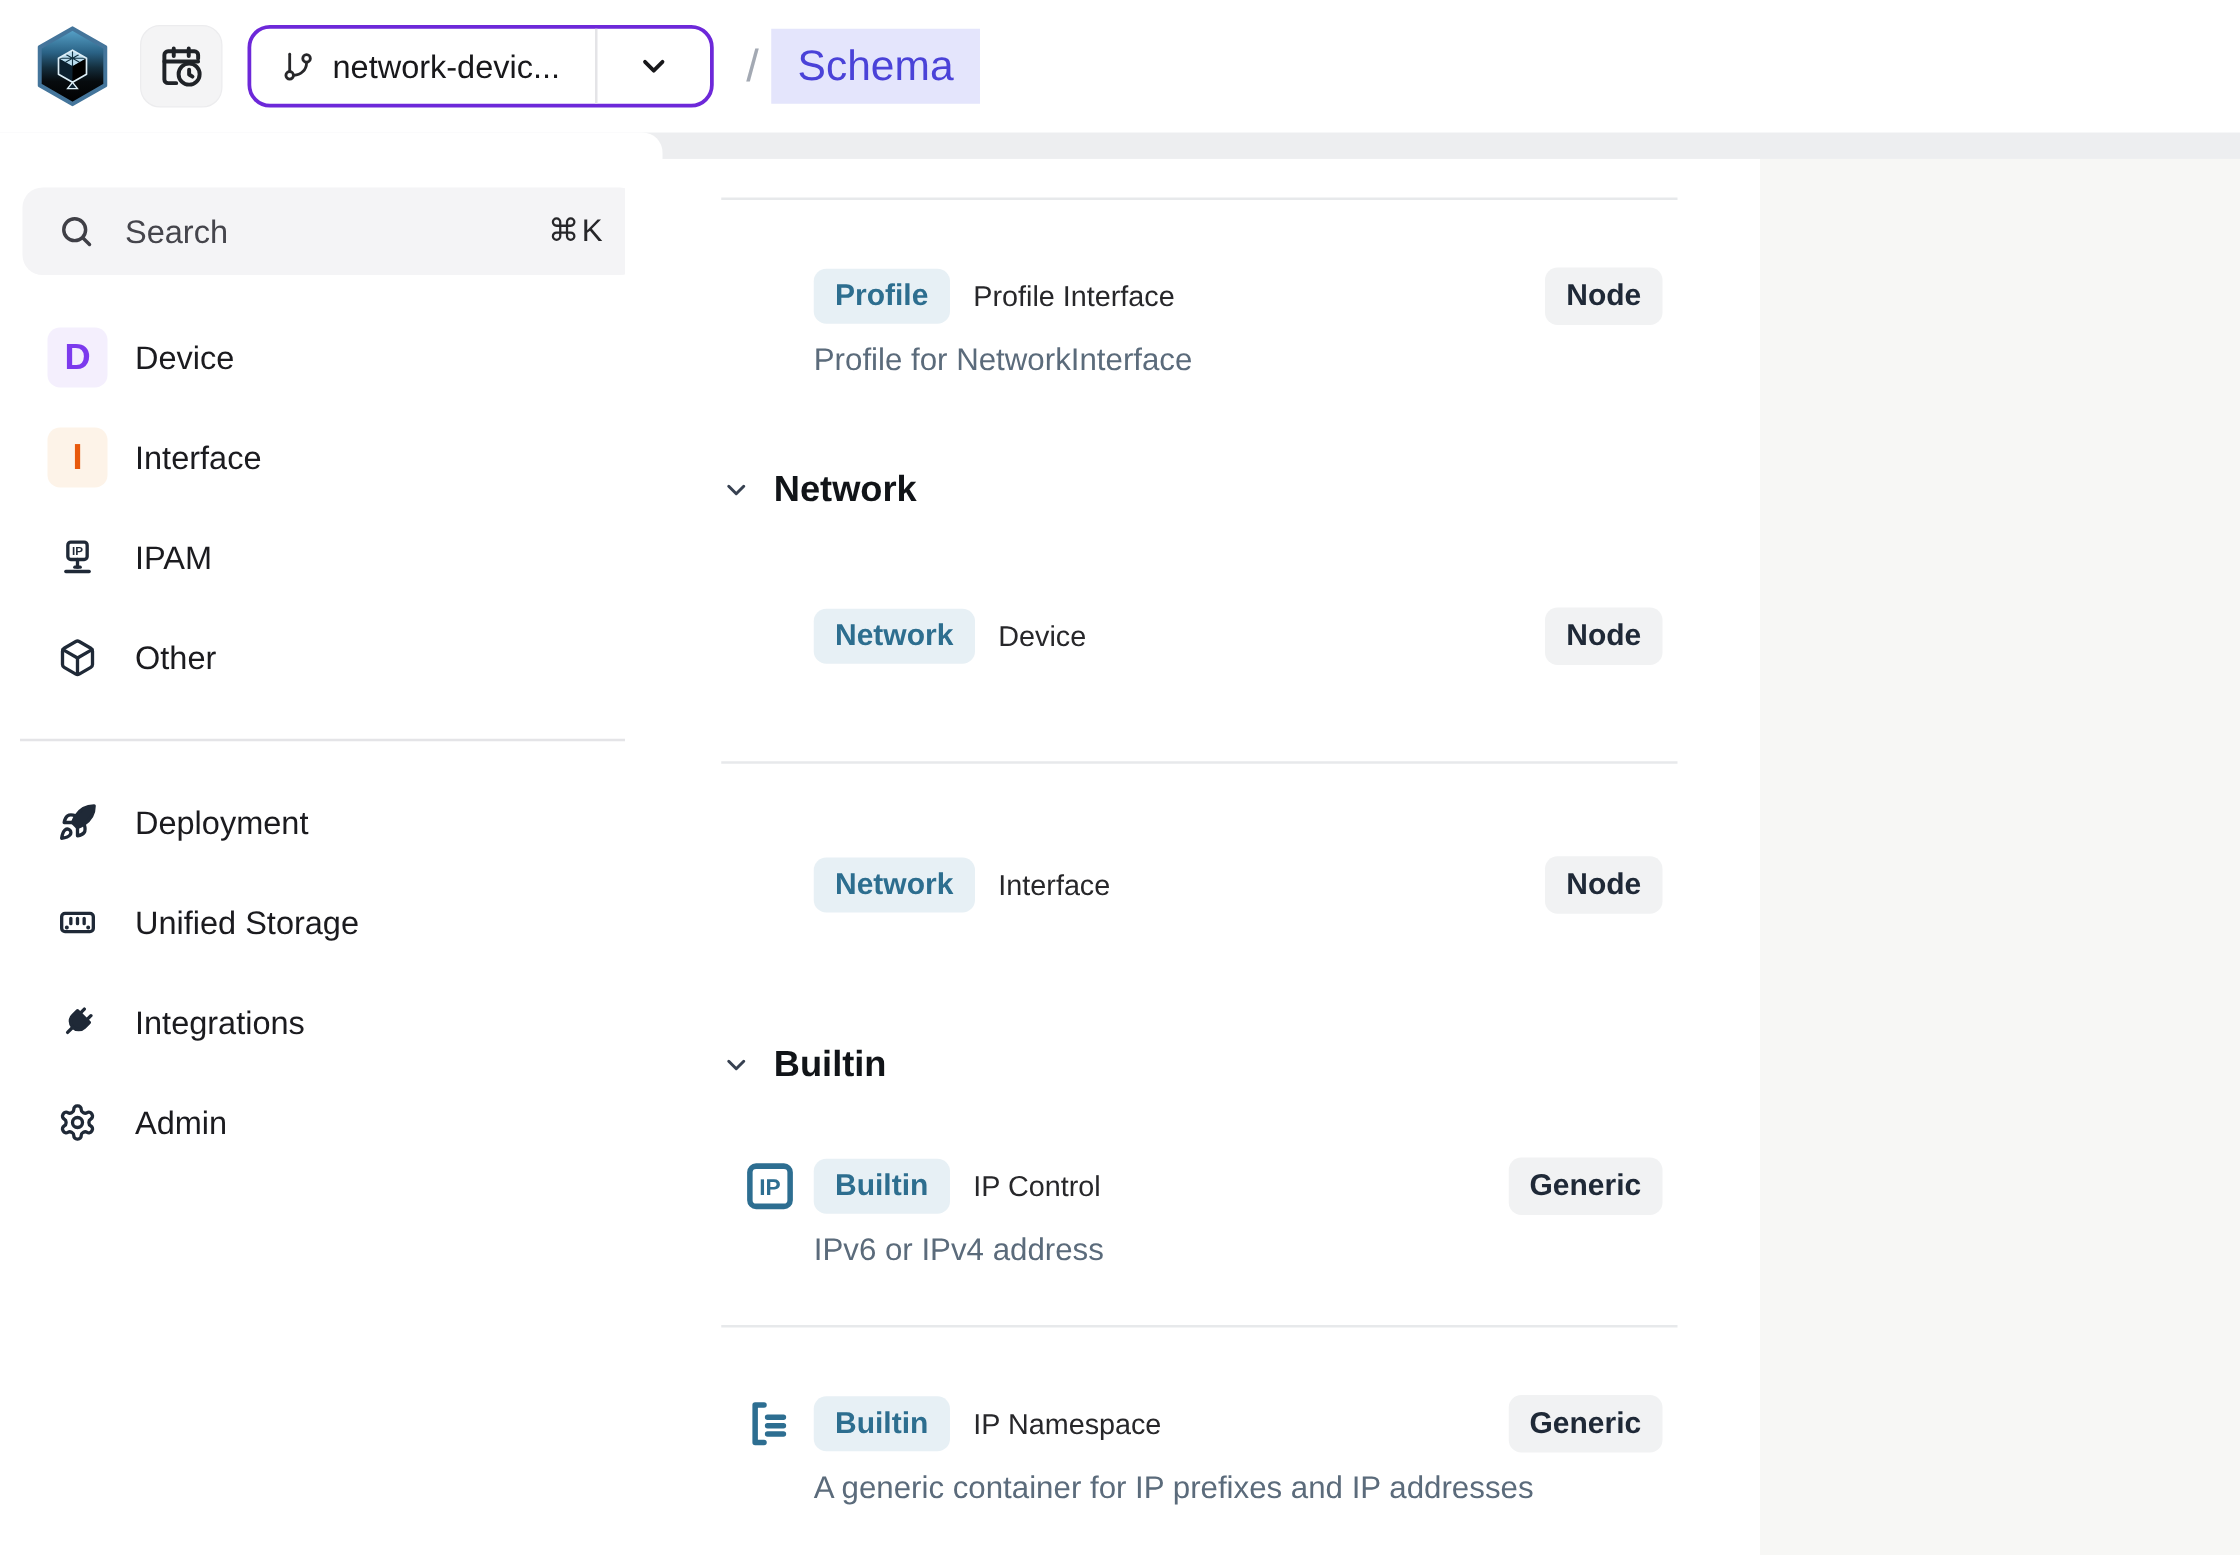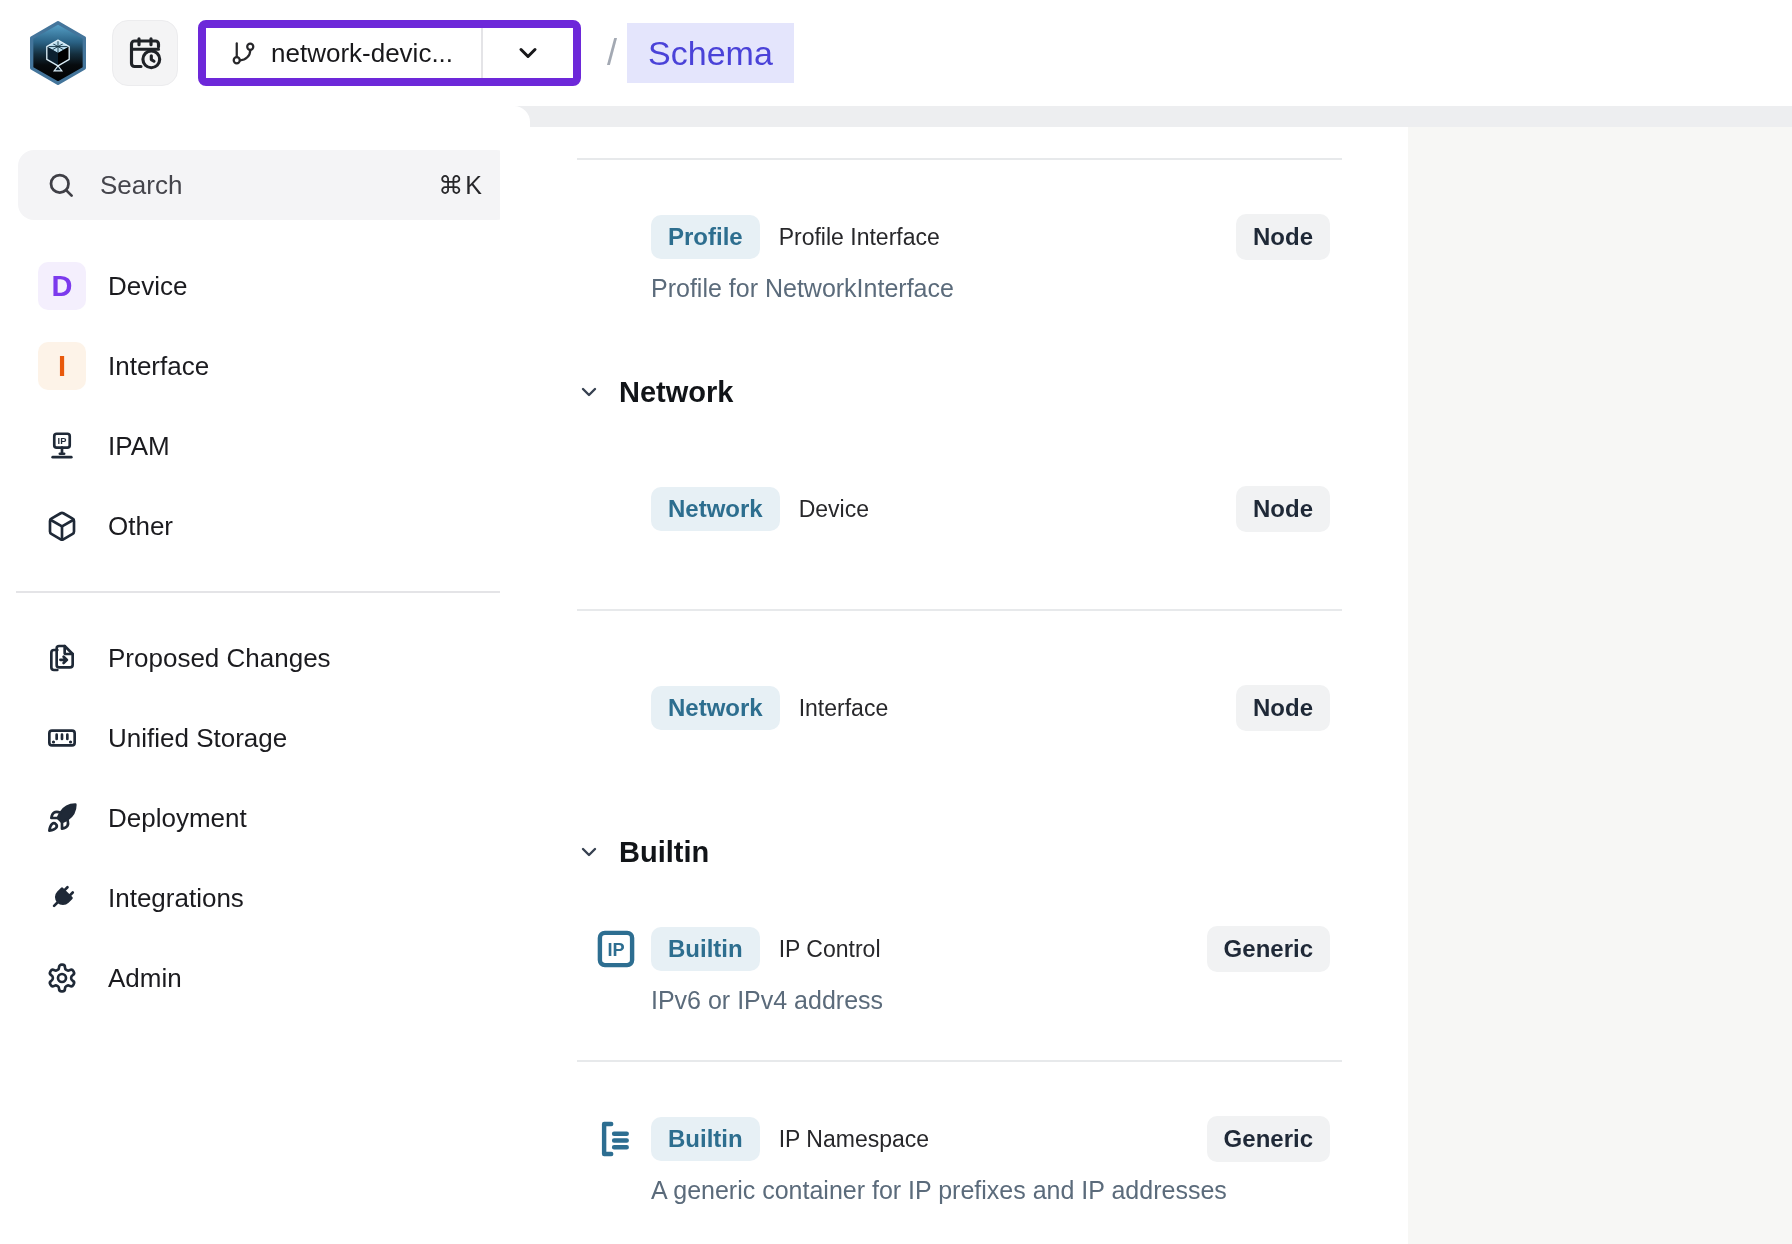--- a/index.html
+++ b/index.html
@@ -16,21 +16,21 @@
     position:absolute; top:0; left:0; right:0; height:106px;
     background:#ffffff; display:flex; align-items:center; padding-left:30px;
   }
   .logo { width:56px; height:66px; margin-right:26px; }
   .icon-btn {
     width:66px; height:66px; border-radius:16px; background:#f4f4f5;
     border:1px solid #ececee; display:flex; align-items:center; justify-content:center;
     cursor:pointer;
   }
   .branch-select {
-    height:66px; margin-left:20px; border:8px solid #6d28d9; border-radius:8px;
+    height:66px; margin-left:20px; border:3px solid #6d28d9; border-radius:18px;
     background:#fff; display:flex; align-items:stretch; cursor:pointer;
   }
   .branch-main { display:flex; align-items:center; gap:14px; padding:0 28px 0 24px; }
   .branch-label { font-size:26px; color:#18181b; }
   .branch-sep { width:2px; background:#e4e4e7; }
   .branch-caret { width:90px; display:flex; align-items:center; justify-content:center; }
   .slash { font-size:36px; font-weight:300; color:#a3a9b3; margin:0 10px 0 26px; }
   .crumb {
     background:#e4e5fc; color:#4a42d8; font-size:34px; line-height:1;
     padding:13px 21px; border-radius:0; cursor:pointer;
@@ -208,53 +208,40 @@
         </span>
         <span class="side-label">Other</span>
       </div>
     </div>
   <div class="side-divider"></div>
   <div class="side-list" style="margin-top:24px;">
       <div class="side-item">
         <span class="side-ico-slot">
           <span class="ico ">
             <svg width="32" height="32" viewBox="0 0 24 24" fill="none" stroke="currentColor" stroke-linecap="round" stroke-linejoin="round" stroke-width="2">
-       <path d="M8.5 6H6a2 2 0 0 0-2 2v11a2 2 0 0 0 2 2h2.5"></path>
-       <path d="M14 3H9.8A1.8 1.8 0 0 0 8 4.8v12.4A1.8 1.8 0 0 0 9.8 19H18a2 2 0 0 0 2-2V9z"></path>
-       <path d="M14 3v5.4a.6.6 0 0 0 .6.6H20"></path>
-       <path d="M10.8 13.4h4.6m-2.2-2.4 2.5 2.4-2.5 2.4"></path>
-     </svg>
-          </span>
-        </span>
-        <span class="side-label">Proposed Changes</span>
-      </div>
-      <div class="side-item">
-        <span class="side-ico-slot">
-          <span class="ico ">
-            <svg width="32" height="32" viewBox="0 0 24 24" fill="none" stroke="currentColor" stroke-linecap="round" stroke-linejoin="round" stroke-width="2">
-       <rect x="2.5" y="6.5" width="19" height="11" rx="2"></rect>
-       <path d="M8 9.5v3.2M12 9.5v3.2M16 9.5v3.2"></path>
-       <path d="M5.6 15h.01M18.4 15h.01" stroke-width="2.4"></path>
-     </svg>
-          </span>
-        </span>
-        <span class="side-label">Unified Storage</span>
-      </div>
-      <div class="side-item">
-        <span class="side-ico-slot">
-          <span class="ico ">
-            <svg width="32" height="32" viewBox="0 0 24 24" fill="none" stroke="currentColor" stroke-linecap="round" stroke-linejoin="round" stroke-width="2">
        <path d="M4.5 16.5c-1.5 1.26-2 5-2 5s3.74-.5 5-2c.71-.84.7-2.13-.09-2.91a2.18 2.18 0 0 0-2.91-.09z"></path>
        <path fill="currentColor" d="m12 15-3-3a22 22 0 0 1 2-3.95A12.88 12.88 0 0 1 22 2c0 2.72-.78 7.5-6 11a22.35 22.35 0 0 1-4 2z"></path>
        <path d="M9 12H4s.55-3.03 2-4c1.62-1.08 5 0 5 0"></path>
        <path d="M12 15v5s3.03-.55 4-2c1.08-1.62 0-5 0-5"></path>
      </svg>
           </span>
         </span>
         <span class="side-label">Deployment</span>
+      </div>
+      <div class="side-item">
+        <span class="side-ico-slot">
+          <span class="ico ">
+            <svg width="32" height="32" viewBox="0 0 24 24" fill="none" stroke="currentColor" stroke-linecap="round" stroke-linejoin="round" stroke-width="2">
+       <rect x="2.5" y="6.5" width="19" height="11" rx="2"></rect>
+       <path d="M8 9.5v3.2M12 9.5v3.2M16 9.5v3.2"></path>
+       <path d="M5.6 15h.01M18.4 15h.01" stroke-width="2.4"></path>
+     </svg>
+          </span>
+        </span>
+        <span class="side-label">Unified Storage</span>
       </div>
       <div class="side-item">
         <span class="side-ico-slot">
           <span class="ico ">
             <svg width="32" height="32" viewBox="0 0 24 24" fill="none" stroke="currentColor" stroke-linecap="round" stroke-linejoin="round" stroke-width="2">
        <g transform="rotate(45 12 12)">
          <path d="M9.2 7V3.4M14.8 7V3.4"></path>
          <path fill="currentColor" d="M7 7h10v4a5 5 0 0 1-5 5 5 5 0 0 1-5-5Z"></path>
          <path d="M12 16v4.4"></path>
        </g>

